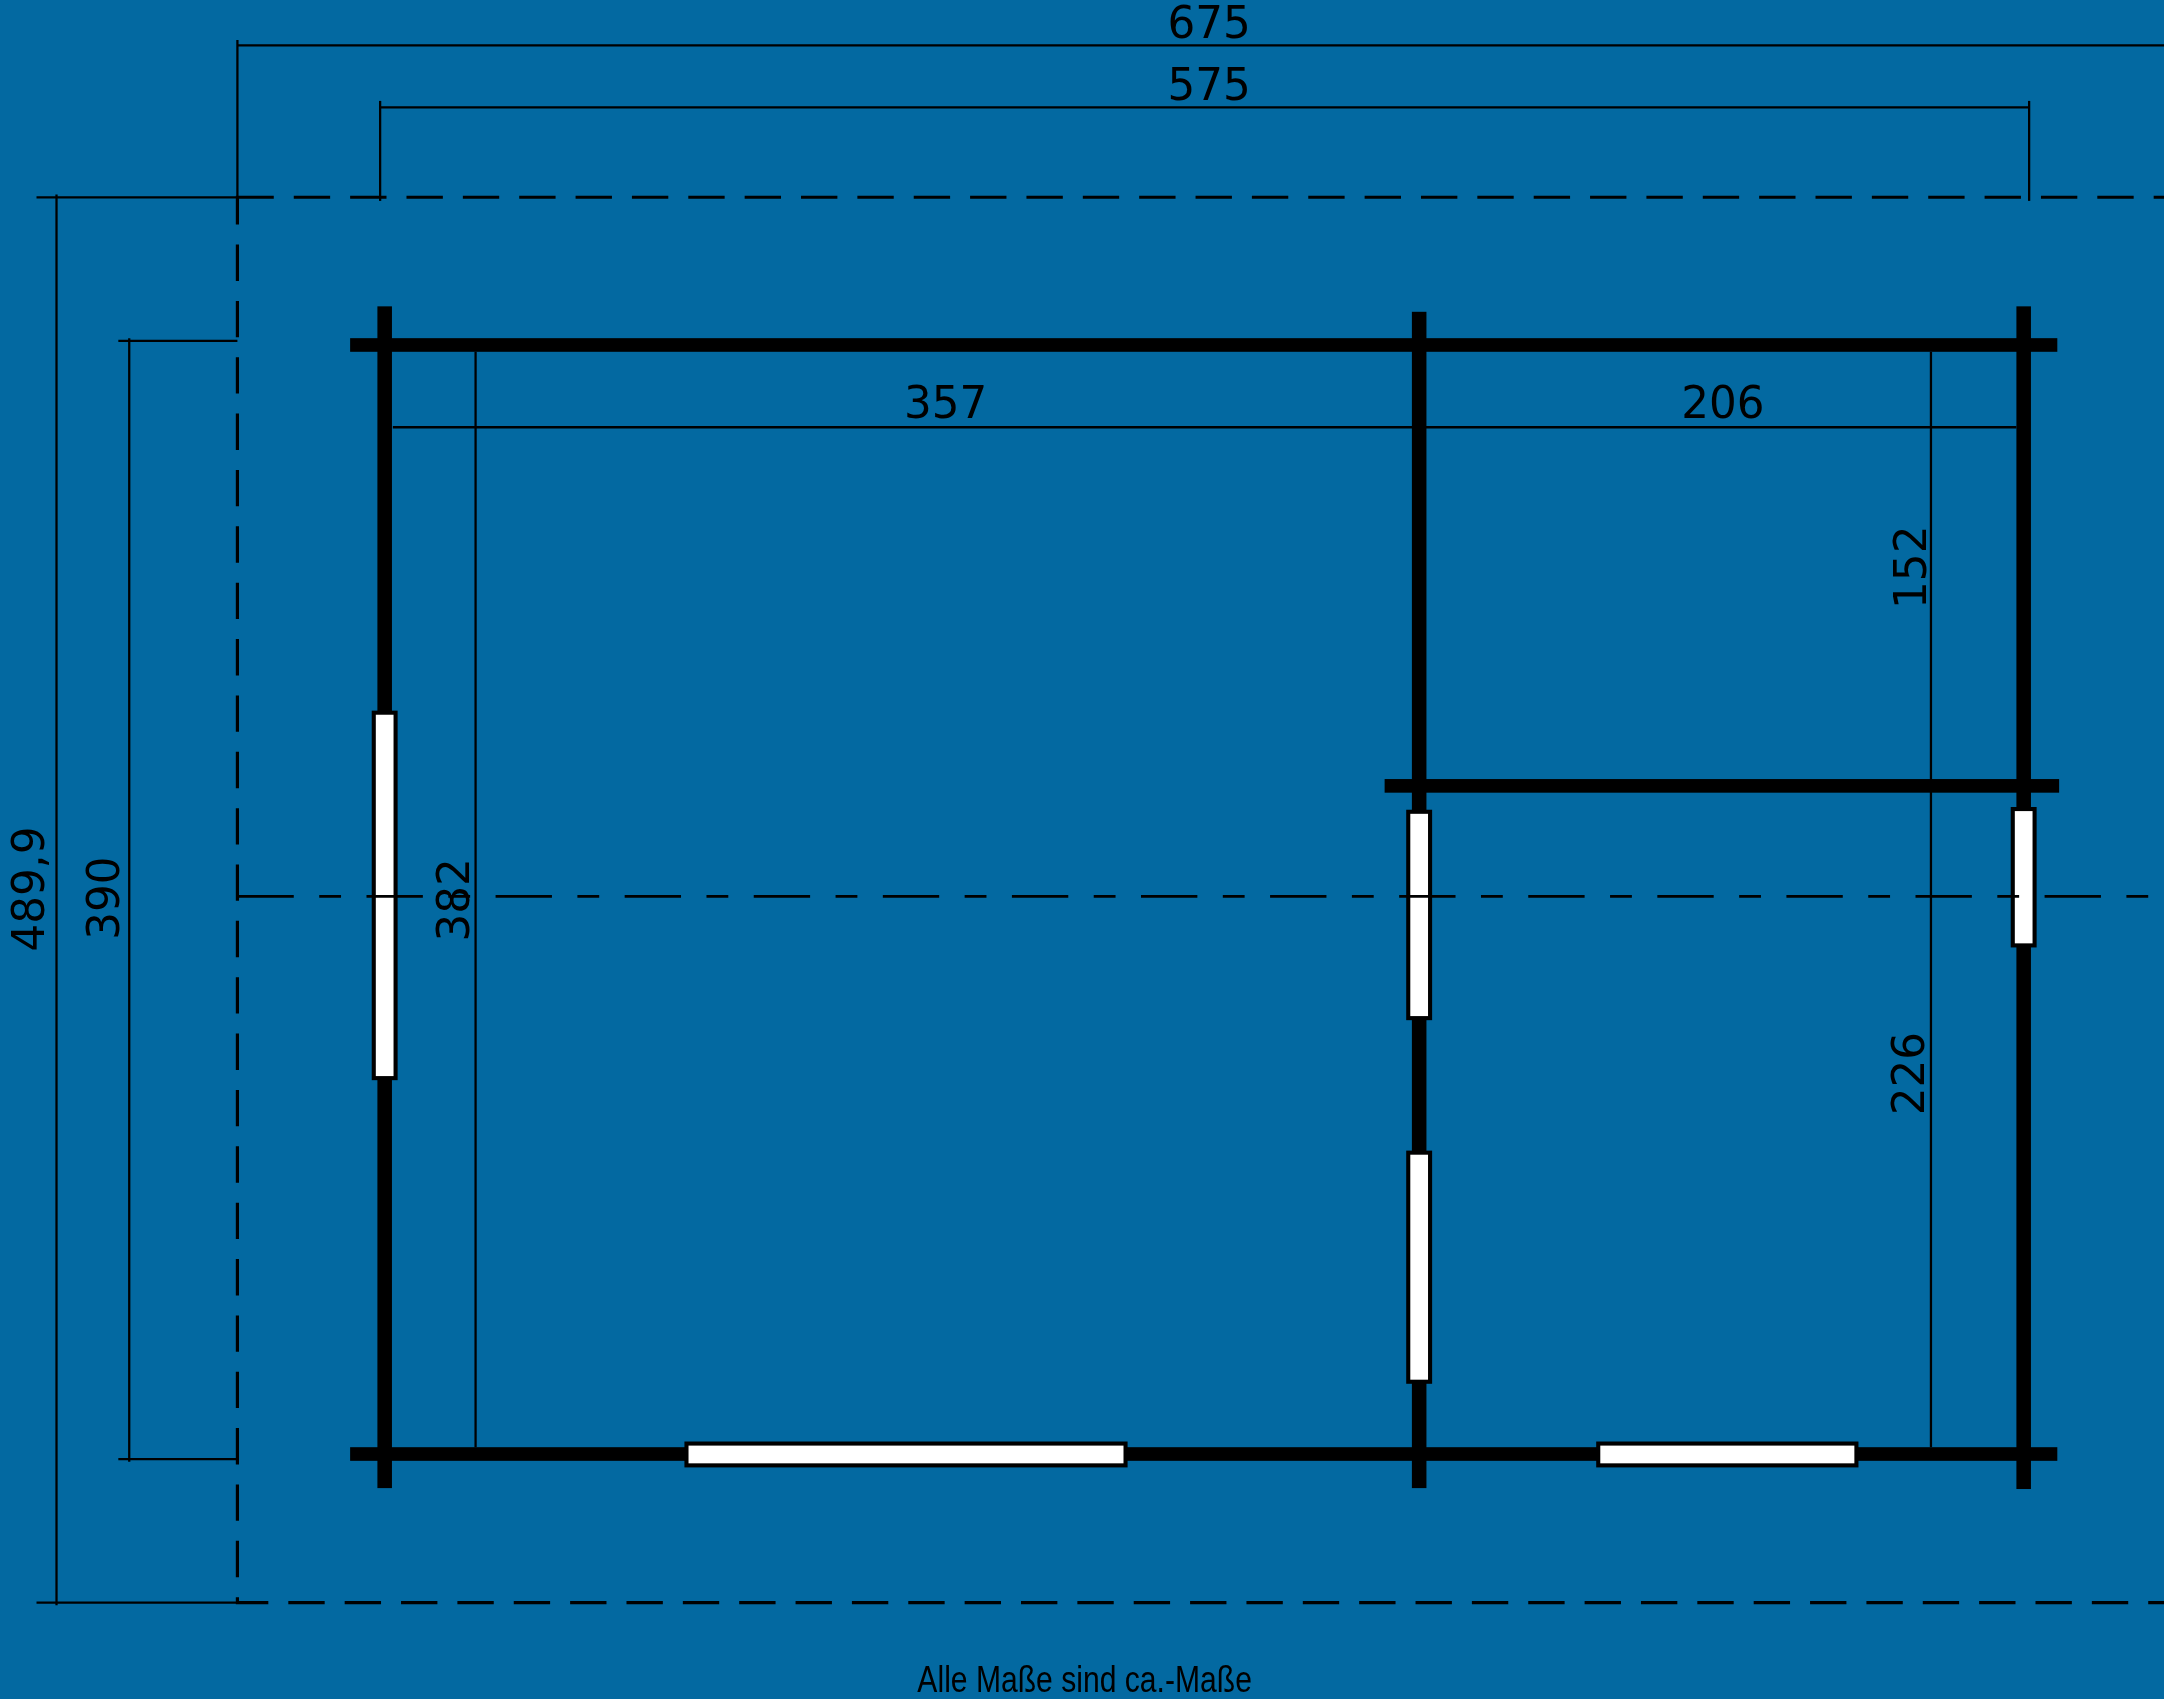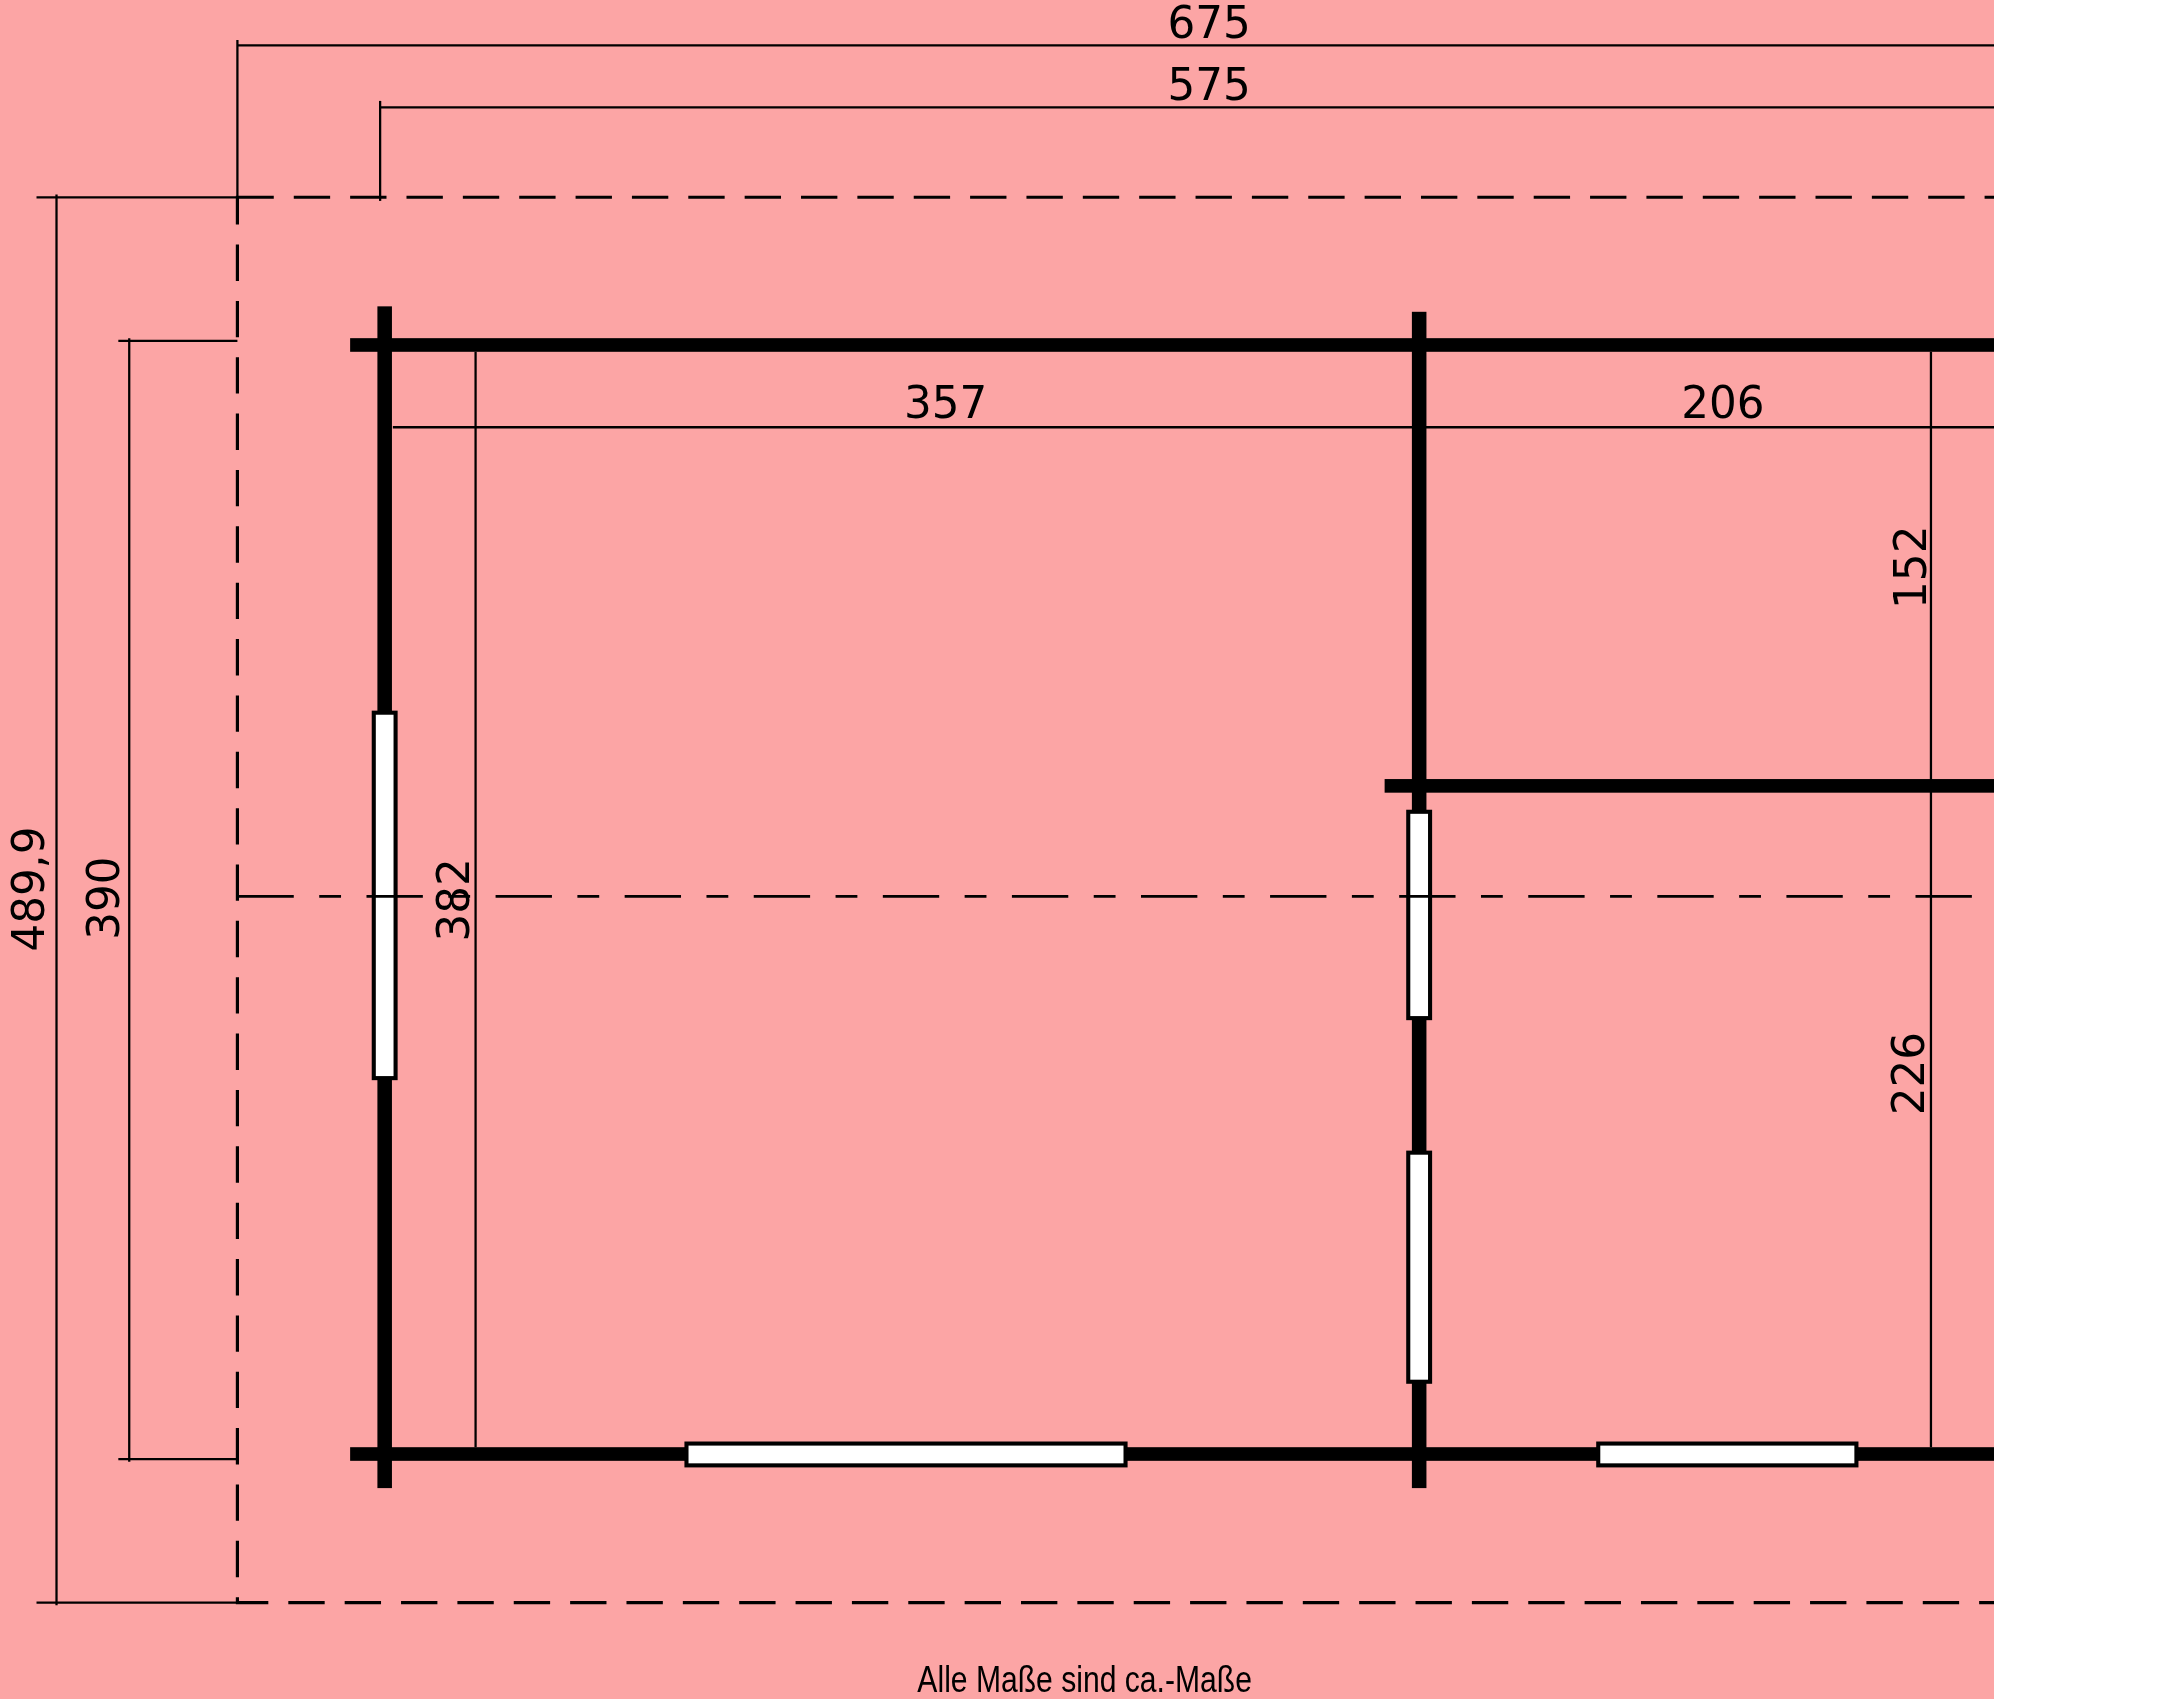--- a/index.html
+++ b/index.html
@@ -2,23 +2,23 @@
 <html style="font-size:14.5px"><head>
 <meta charset="utf-8">
 <style>
   html, body {
     margin: 0;
     padding: 0;
     background: #ffffff;
   }
   .canvas-wrap {
     position: relative;
-    width: 1994px;
+    width: 2164px;
     height: 1699px;
-    background: #fca5a5;
+    background: #0369a1;
     overflow: hidden;
   }
   svg {
     display: block;
     width: 2182px;
     height: 1699px;
   }
   .wall        { fill: #000000; stroke: none; }
   .thin        { stroke: #000000; stroke-width: 2.5; fill: none; }
   .roofdash    { stroke: #000000; stroke-width: 3.5; fill: none; stroke-dasharray: 40 22; }

